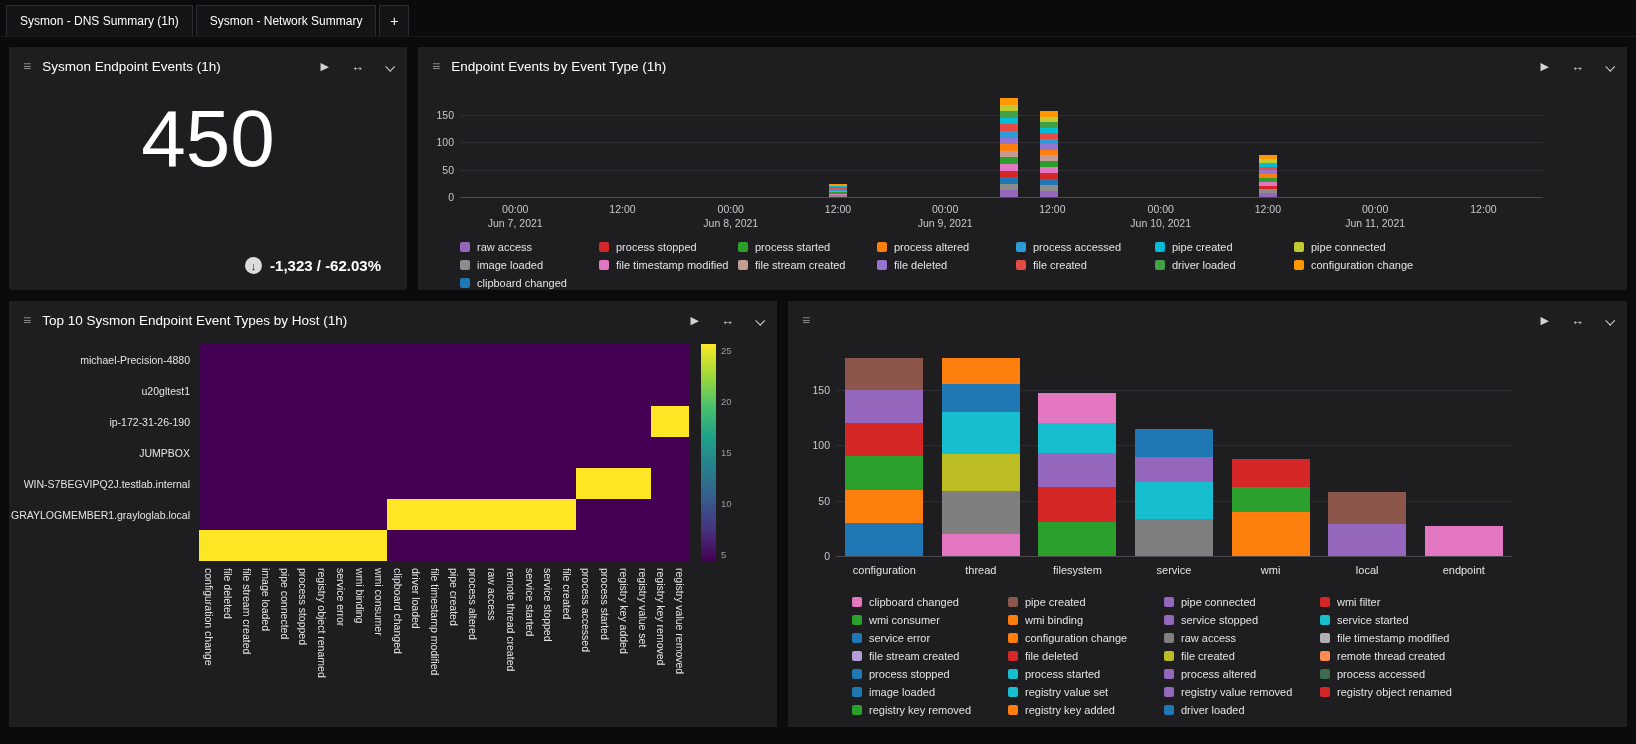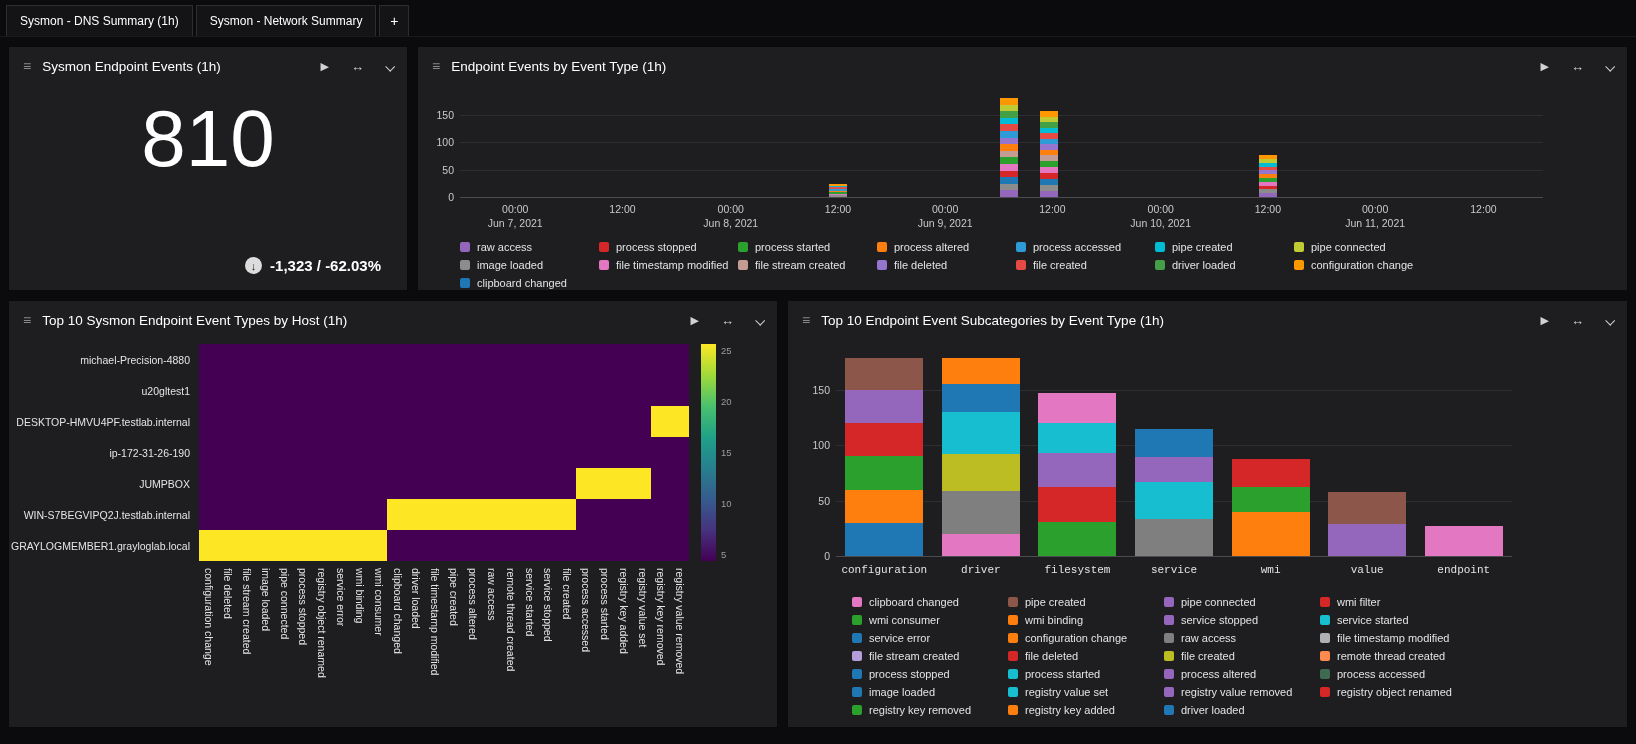--- a/index.html
+++ b/index.html
@@ -57,21 +57,21 @@
   .hm-cell { height: 31px; }
   .hm-cbar { width: 15px; height: 217px; margin-left: 12px; background: linear-gradient(to bottom, #fde725, #a0da39, #4ac16d, #1fa187, #277f8e, #365c8d, #46327e, #440154); }
   .hm-cbar-ticks { display: flex; flex-direction: column; justify-content: space-between; height: 217px; padding: 1px 0 1px 5px; font-size: 9.5px; color: #9c9ca1; }
   .hm-xlabels { display: flex; margin-left: 190px; width: 490px; }
   .hm-xlab { flex: 1; display: flex; justify-content: center; align-items: flex-start; height: 156px; padding-top: 7px; }
   .vtext { writing-mode: vertical-rl; font-size: 10.5px; color: #e4e4e7; white-space: nowrap; line-height: 1.1; }
   
   #plot2 { height: 205px; margin: 13px 115px 0 48px; }
   .vbar2 { position: absolute; bottom: 1px; width: 78px; display: flex; flex-direction: column-reverse; }
   #xcats { display: flex; margin: 7px 115px 0 48px; }
-  #xcats div { flex: 1; text-align: center; font-size: 11px; color: #e3e3e6; font-family: Liberation Mono, monospace; }
+  #xcats div { flex: 1; text-align: center; font-size: 11px; color: #e3e3e6; }
   #legend2 { display: grid; grid-template-columns: repeat(4, 156px); row-gap: 6px; margin: 20px 0 0 64px; }
 </style>
 </head>
 <body>
 
 <div class="tabbar">
   <div class="tab">
     <span>Sysmon - DNS Summary (1h)</span>
   </div>
   <div class="tab">
@@ -86,21 +86,21 @@
 
   <section class="panel p1">
     <header class="phead">
       <span class="drag">≡</span>
       <h2 class="ptitle">Sysmon Endpoint Events (1h)</h2>
       <span class="sp"></span>
       <span class="hicon play">▶</span>
       <span class="hicon">↔</span>
       <span class="hicon"><i class="chev"></i></span>
     </header>
-    <div class="metric-value">810</div>
+    <div class="metric-value">450</div>
     <div class="metric-trend">
       <span class="trend-circle">↓</span>
       <span>-1,323 / -62.03%</span>
     </div>
   </section>
 
   <section class="panel p2">
     <header class="phead">
       <span class="drag">≡</span>
       <h2 class="ptitle">Endpoint Events by Event Type (1h)</h2>
@@ -301,21 +301,20 @@
       <h2 class="ptitle">Top 10 Sysmon Endpoint Event Types by Host (1h)</h2>
       <span class="sp"></span>
       <span class="hicon play">▶</span>
       <span class="hicon">↔</span>
       <span class="hicon"><i class="chev"></i></span>
     </header>
     <div class="hm-flex">
       <div class="hm-ylabels" id="hmY">
           <div>michael-Precision-4880</div>
           <div>u20gltest1</div>
-          <div>DESKTOP-HMVU4PF.testlab.internal</div>
           <div>ip-172-31-26-190</div>
           <div>JUMPBOX</div>
           <div>WIN-S7BEGVIPQ2J.testlab.internal</div>
           <div>GRAYLOGMEMBER1.grayloglab.local</div>
         </div>
       <div class="hm-grid" id="hmG">
           <div class="hm-cell" style="background: rgb(68, 1, 84);"></div>
           <div class="hm-cell" style="background: rgb(68, 1, 84);"></div>
           <div class="hm-cell" style="background: rgb(68, 1, 84);"></div>
           <div class="hm-cell" style="background: rgb(68, 1, 84);"></div>
@@ -585,21 +584,20 @@
         </div>
         <div class="hm-xlab">
           <span class="vtext">registry value removed</span>
         </div>
       </div>
   </section>
 
   <section class="panel p4">
     <header class="phead">
       <span class="drag">≡</span>
-      <h2 class="ptitle">Top 10 Endpoint Event Subcategories by Event Type (1h)</h2>
       <span class="sp"></span>
       <span class="hicon play">▶</span>
       <span class="hicon">↔</span>
       <span class="hicon"><i class="chev"></i></span>
     </header>
     <div id="plot2" class="plot">
         <div class="gridline axis" style="bottom: 0px;"></div>
         <div class="ytick" style="bottom: -5px;">0</div>
         <div class="gridline" style="bottom: 55.4054px;"></div>
         <div class="ytick" style="bottom: 50.4054px;">50</div>
@@ -644,25 +642,25 @@
         <div class="vbar2" style="left: calc(78.571% - 39px);">
           <div class="seg" style="height: 32.1px; background: rgb(148, 103, 189);"></div>
           <div class="seg" style="height: 32.1px; background: rgb(140, 86, 75);"></div>
         </div>
         <div class="vbar2" style="left: calc(92.857% - 39px);">
           <div class="seg" style="height: 29.9px; background: rgb(227, 119, 194);"></div>
         </div>
       </div>
     <div id="xcats">
         <div>configuration</div>
-        <div>driver</div>
+        <div>thread</div>
         <div>filesystem</div>
         <div>service</div>
         <div>wmi</div>
-        <div>value</div>
+        <div>local</div>
         <div>endpoint</div>
       </div>
     <div id="legend2">
         <div class="leg-item">
           <span class="swatch" style="background: rgb(227, 119, 194);"></span>
           <span>clipboard changed</span>
         </div>
         <div class="leg-item">
           <span class="swatch" style="background: rgb(140, 86, 75);"></span>
           <span>pipe created</span>

